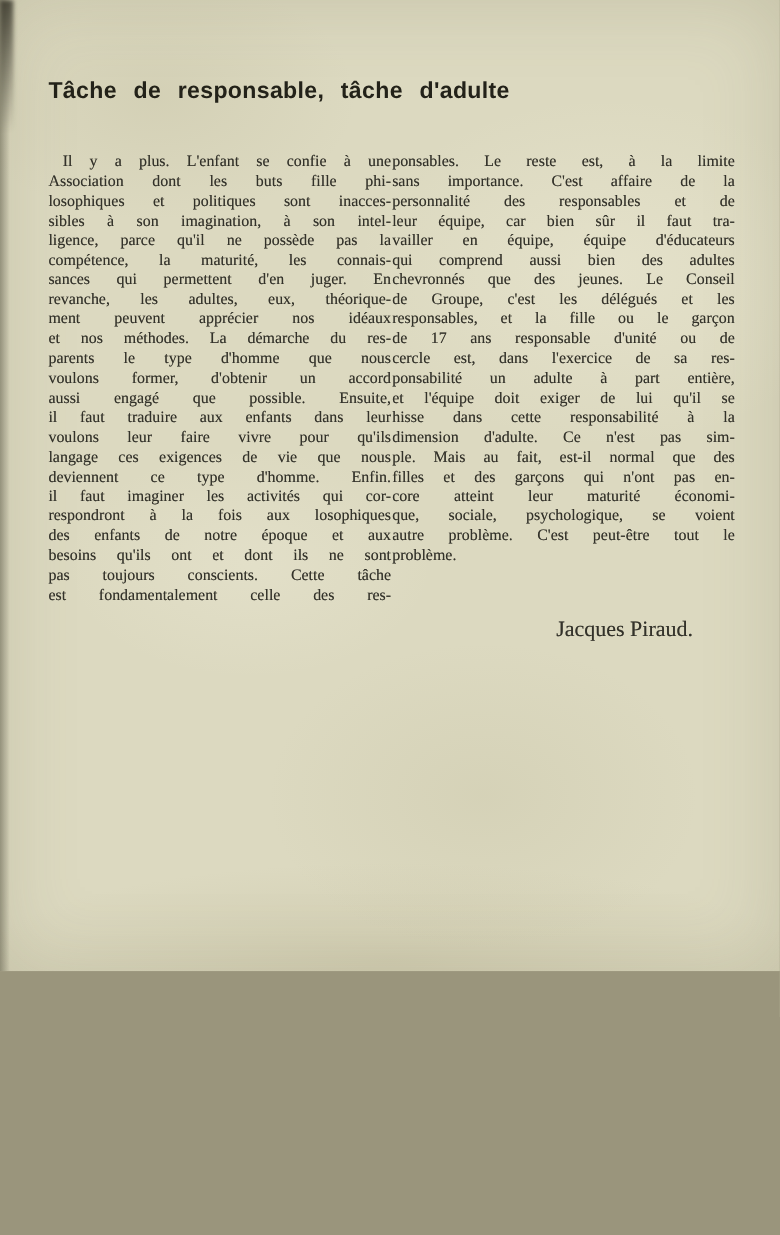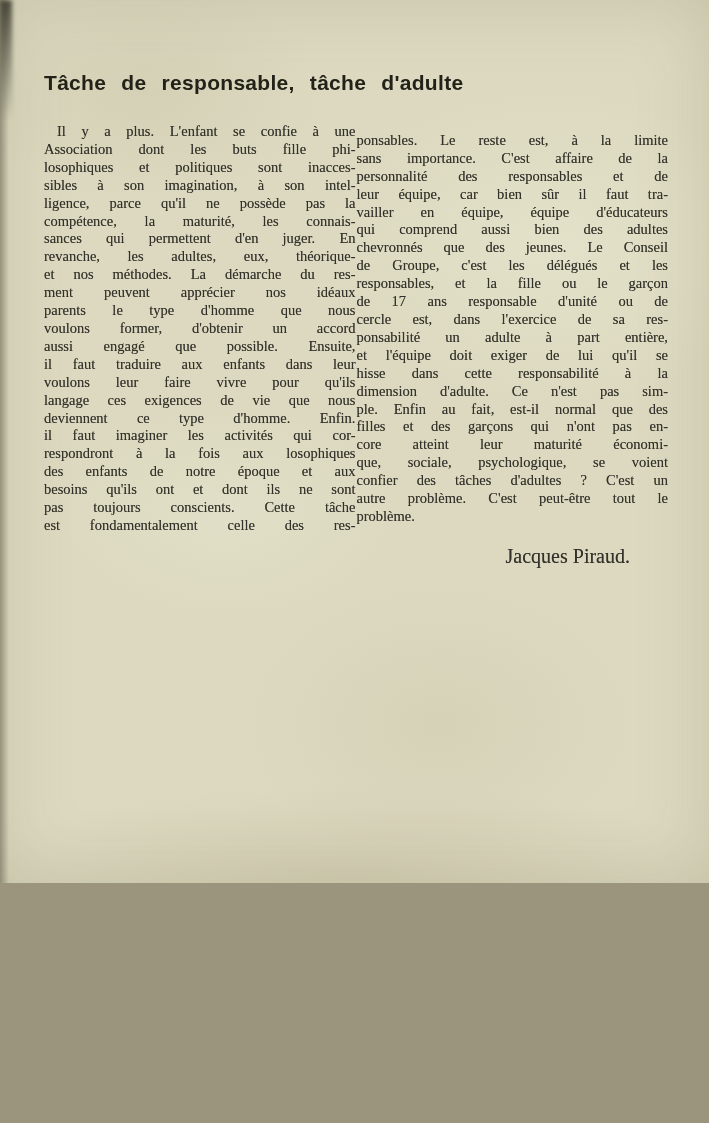--- a/index.html
+++ b/index.html
@@ -41,23 +41,22 @@
     font-family:"Liberation Sans", sans-serif;
     font-weight:700;
     font-size:21px;
     line-height:25px;
     letter-spacing:0.3px;
     word-spacing:9px;
     color:var(--title_ink);
   }
   .columns{
     display:flex;
-    margin:28px 41px 0 44px;
+    margin:44px 41px 0 44px;
     gap:1px;
-    align-items:center;
   }
   .col{flex:1 1 0;min-width:0;}
   .line{
     font-size:14.5px;
     line-height:17.9px;
     text-align:justify;
     text-align-last:justify;
     color:var(--ink);
     text-shadow:0 0 0.4px rgba(51,50,42,0.55);
   }
@@ -93,22 +92,22 @@
   <div class="columns">
     <div class="col">
         <div class="line indent">Il y a plus. L'enfant se confie à une</div>
         <div class="line">Association dont les buts fille phi-</div>
         <div class="line">losophiques et politiques sont inacces-</div>
         <div class="line">sibles à son imagination, à son intel-</div>
         <div class="line">ligence, parce qu'il ne possède pas la</div>
         <div class="line">compétence, la maturité, les connais-</div>
         <div class="line">sances qui permettent d'en juger. En</div>
         <div class="line">revanche, les adultes, eux, théorique-</div>
+        <div class="line">ment peuvent apprécier nos idéaux</div>
         <div class="line">et nos méthodes. La démarche du res-</div>
-        <div class="line">ment peuvent apprécier nos idéaux</div>
         <div class="line">parents le type d'homme que nous</div>
         <div class="line">voulons former, d'obtenir un accord</div>
         <div class="line">aussi engagé que possible. Ensuite,</div>
         <div class="line">il faut traduire aux enfants dans leur</div>
         <div class="line">voulons leur faire vivre pour qu'ils</div>
         <div class="line">langage ces exigences de vie que nous</div>
         <div class="line">deviennent ce type d'homme. Enfin.</div>
         <div class="line">il faut imaginer les activités qui cor-</div>
         <div class="line">respondront à la fois aux losophiques</div>
         <div class="line">des enfants de notre époque et aux</div>
@@ -125,25 +124,24 @@
         <div class="line">qui comprend aussi bien des adultes</div>
         <div class="line">chevronnés que des jeunes. Le Conseil</div>
         <div class="line">de Groupe, c'est les délégués et les</div>
         <div class="line">responsables, et la fille ou le garçon</div>
         <div class="line">de 17 ans responsable d'unité ou de</div>
         <div class="line">cercle est, dans l'exercice de sa res-</div>
         <div class="line">ponsabilité un adulte à part entière,</div>
         <div class="line">et l'équipe doit exiger de lui qu'il se</div>
         <div class="line">hisse dans cette responsabilité à la</div>
         <div class="line">dimension d'adulte. Ce n'est pas sim-</div>
-        <div class="line">ple. Enfin au fait, est-il normal que des</div>
+        <div class="line">ple. Mais au fait, est-il normal que des</div>
         <div class="line">filles et des garçons qui n'ont pas en-</div>
         <div class="line">core atteint leur maturité économi-</div>
         <div class="line">que, sociale, psychologique, se voient</div>
-        <div class="line">confier des tâches d'adultes ? C'est un</div>
         <div class="line">autre problème. C'est peut-être tout le</div>
         <div class="line rag">problème.</div>
       </div>
   </div>
 
   <div class="signature-holder" style="display:flex;margin:0 41px 0 44px;">
     <div style="flex:1 1 0;"></div>
     <div style="flex:1 1 0;min-width:0;">
       <div class="signature">Jacques Piraud.</div>
     </div>

